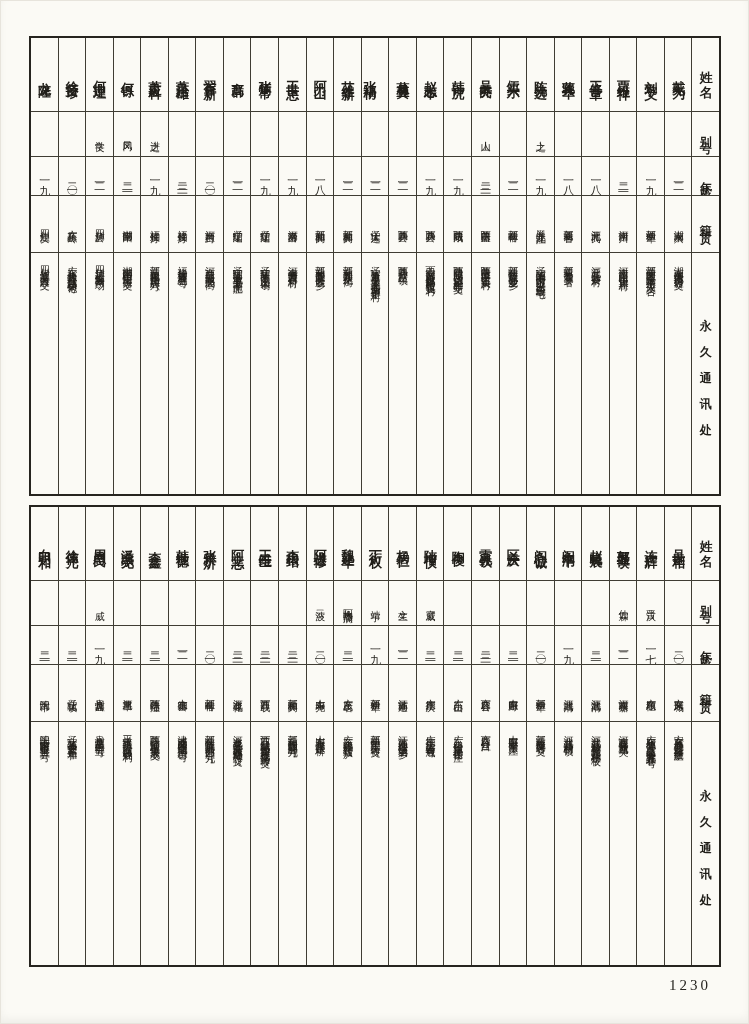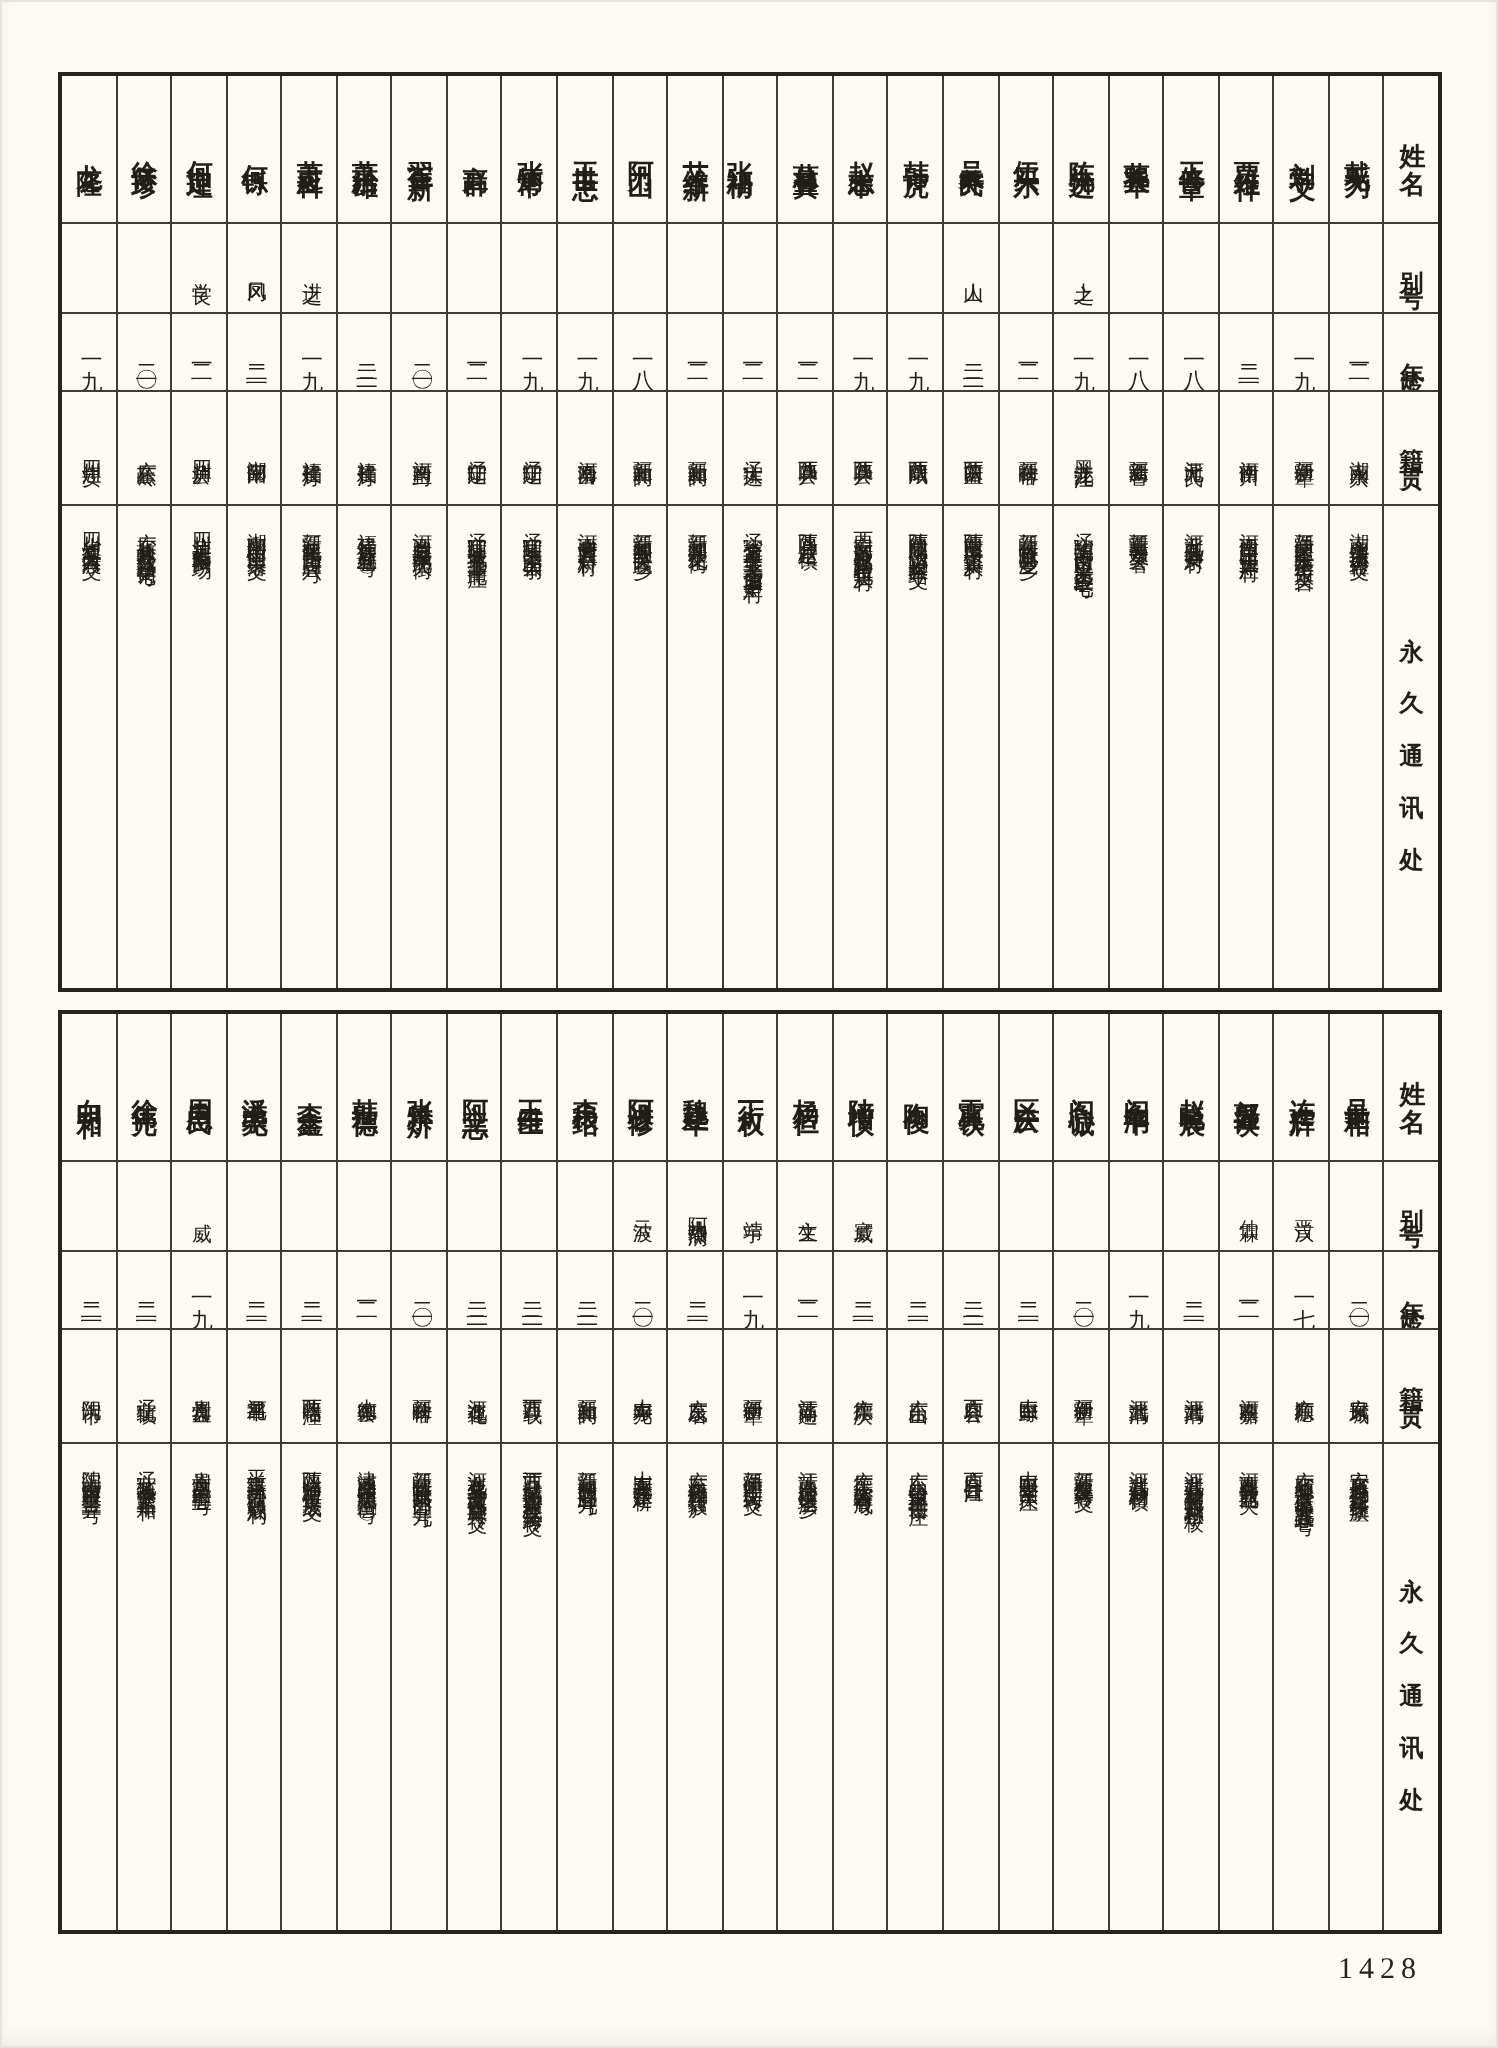--- a/index.html
+++ b/index.html
@@ -911,14 +911,14 @@
           <span class="txt">二二</span>
         </div>
         <div class="cell native-cell">
           <span class="txt">沈阳市</span>
         </div>
         <div class="cell address-cell">
           <span class="txt">沈阳市南市区政善里一弄一号</span>
         </div>
       </div>
     </div>
-  <div class="page-number">1428</div>
+  <div class="page-number">1230</div>
 </div>
 
 </body></html>

